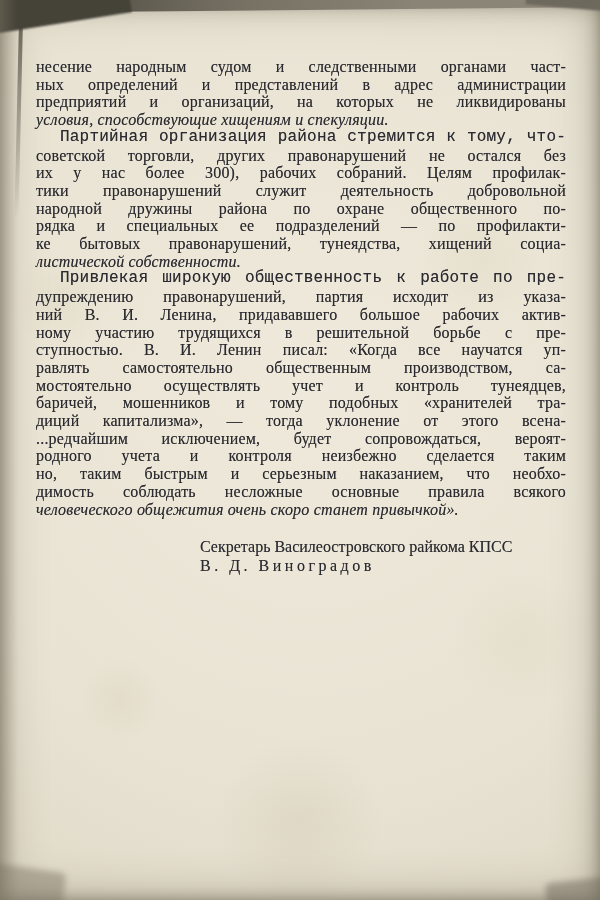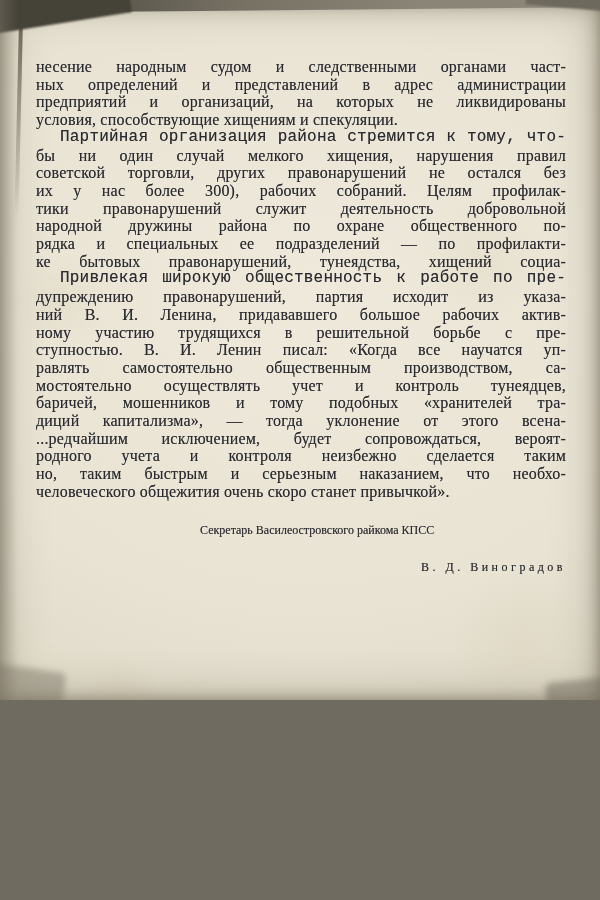--- a/index.html
+++ b/index.html
@@ -10,21 +10,21 @@
     --edge:#454238;
   }
   *{margin:0;padding:0;box-sizing:border-box;}
   html,body{width:600px;height:900px;}
   body{
     font-family:"Liberation Serif","DejaVu Serif",serif;
     background:var(--backdrop);
     overflow:hidden;
   }
   .scan{
-    position:relative;width:600px;height:700px;overflow:hidden;
+    position:relative;width:600px;height:900px;overflow:hidden;
     background:
       radial-gradient(ellipse 130% 90% at 52% 42%, #eee9da 0%, #e8e3d3 50%, #ddd7c5 82%, #cfc8b2 100%);
     box-shadow:
       inset 0 0 46px rgba(92,85,66,.38),
       inset 0 14px 22px -14px rgba(60,56,46,.55),
       inset -10px 0 18px -10px rgba(92,85,66,.5),
       inset 10px 0 18px -10px rgba(92,85,66,.45),
       inset 0 -10px 16px -10px rgba(92,85,66,.4);
   }
   
@@ -71,28 +71,28 @@
   .page{
     position:relative;z-index:2;
     padding:58px 34px 0 36px;
     color:var(--ink);
   }
   .line{
     font-size:16px;line-height:17.7px;letter-spacing:.2px;
     text-align:justify;text-align-last:justify;
     text-shadow:0 0 .4px rgba(43,42,48,.55);
   }
-  .line.last{text-align-last:left;}
+  .line.last{text-align-last:left;font-style:italic;}
   .paragraph.indent .line:first-child{text-indent:24px;font-family:Liberation Mono, monospace;}
   .signature{
     margin:20px 0 0 164px;
-    font-size:12px;line-height:18px;
+    font-size:16px;line-height:18px;
     text-shadow:0 0 .4px rgba(43,42,48,.5);
   }
-  .signature-name{letter-spacing:3.5px;margin-top:19px;text-align:right;}
+  .signature-name{letter-spacing:3.5px;margin-top:1px;}
 </style>
 </head>
 <body>
 
 <div class="scan">
   <div class="edge-top"></div>
   <div class="corner-tl"></div>
   <div class="corner-tr"></div>
   <div class="edge-left"></div>
   <div class="strip-left"></div>
@@ -103,41 +103,42 @@
     <div class="textblock">
 
     <div class="paragraph">
           <div class="line">несение народным судом и следственными органами част-</div>
           <div class="line">ных определений и представлений в адрес администрации</div>
           <div class="line">предприятий и организаций, на которых не ликвидированы</div>
           <div class="line last">условия, способствующие хищениям и спекуляции.</div>
         </div>
         <div class="paragraph indent">
           <div class="line">Партийная организация района стремится к тому, что-</div>
-          <div class="line">бы ни один случай мелкого хищения, нарушения правил</div>
           <div class="line">советской торговли, других правонарушений не остался без</div>
           <div class="line">их у нас более 300), рабочих собраний. Целям профилак-</div>
           <div class="line">тики правонарушений служит деятельность добровольной</div>
           <div class="line">народной дружины района по охране общественного по-</div>
           <div class="line">рядка и специальных ее подразделений — по профилакти-</div>
           <div class="line">ке бытовых правонарушений, тунеядства, хищений социа-</div>
+          <div class="line last">листической собственности.</div>
         </div>
         <div class="paragraph indent">
           <div class="line">Привлекая широкую общественность к работе по пре-</div>
           <div class="line">дупреждению правонарушений, партия исходит из указа-</div>
           <div class="line">ний В. И. Ленина, придававшего большое рабочих актив-</div>
           <div class="line">ному участию трудящихся в решительной борьбе с пре-</div>
           <div class="line">ступностью. В. И. Ленин писал: «Когда все научатся уп-</div>
           <div class="line">равлять самостоятельно общественным производством, са-</div>
           <div class="line">мостоятельно осуществлять учет и контроль тунеядцев,</div>
           <div class="line">баричей, мошенников и тому подобных «хранителей тра-</div>
           <div class="line">диций капитализма», — тогда уклонение от этого всена-</div>
           <div class="line">...редчайшим исключением, будет сопровождаться, вероят-</div>
           <div class="line">родного учета и контроля неизбежно сделается таким</div>
           <div class="line">но, таким быстрым и серьезным наказанием, что необхо-</div>
+          <div class="line">димость соблюдать несложные основные правила всякого</div>
           <div class="line last">человеческого общежития очень скоро станет привычкой».</div>
         </div>
       </div>
     <div class="signature">
       <div>Секретарь Василеостровского райкома КПСС</div>
       <div class="signature-name">В. Д. Виноградов</div>
     </div>
   </div>
 </div>
 

